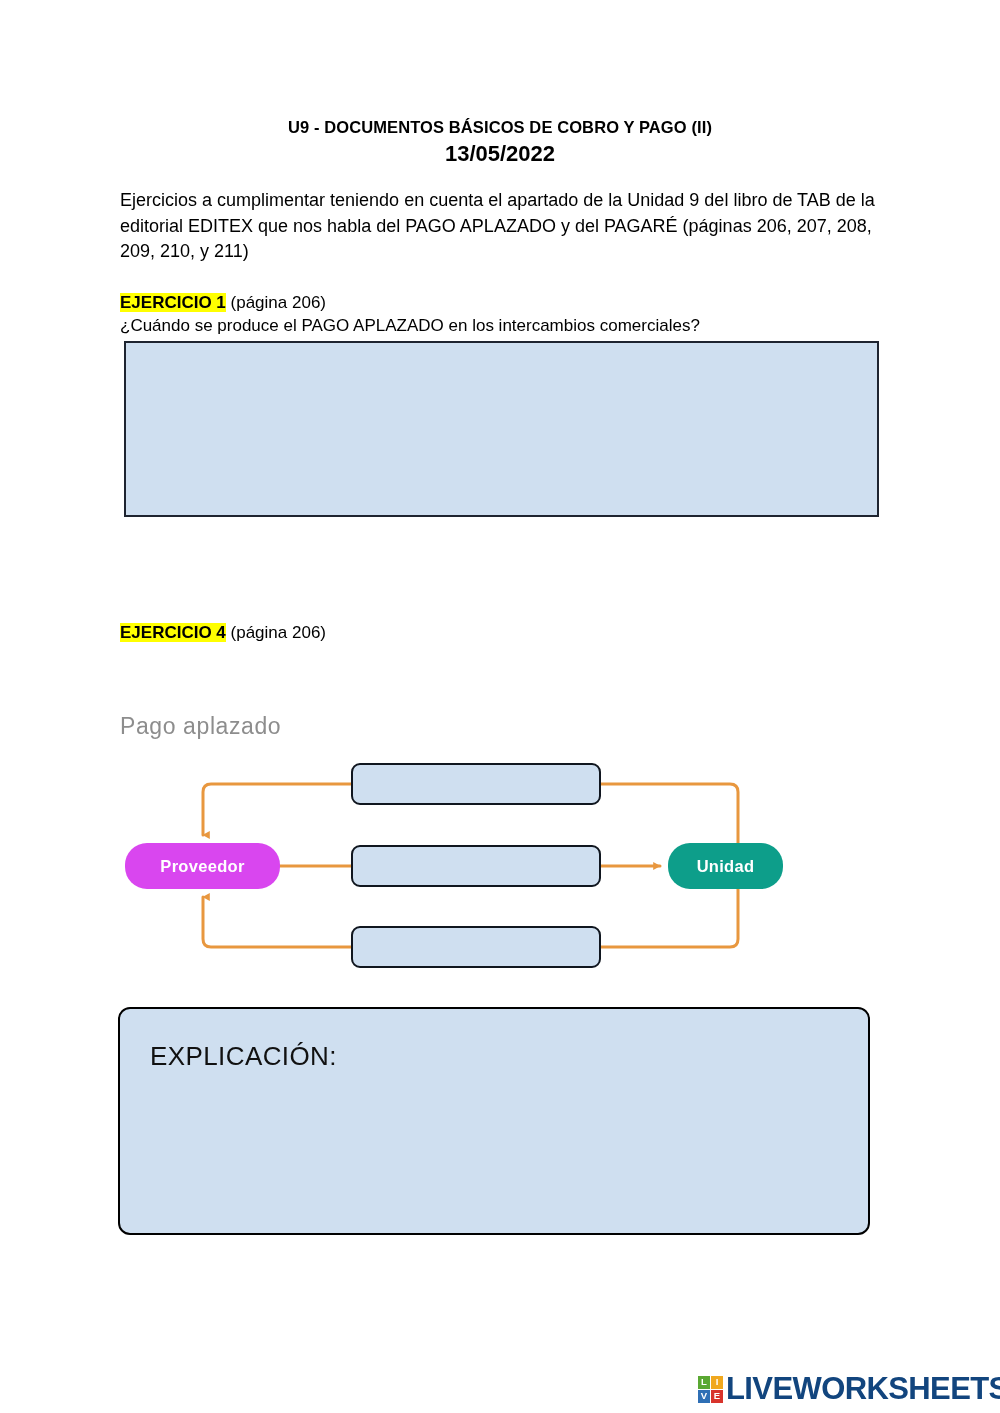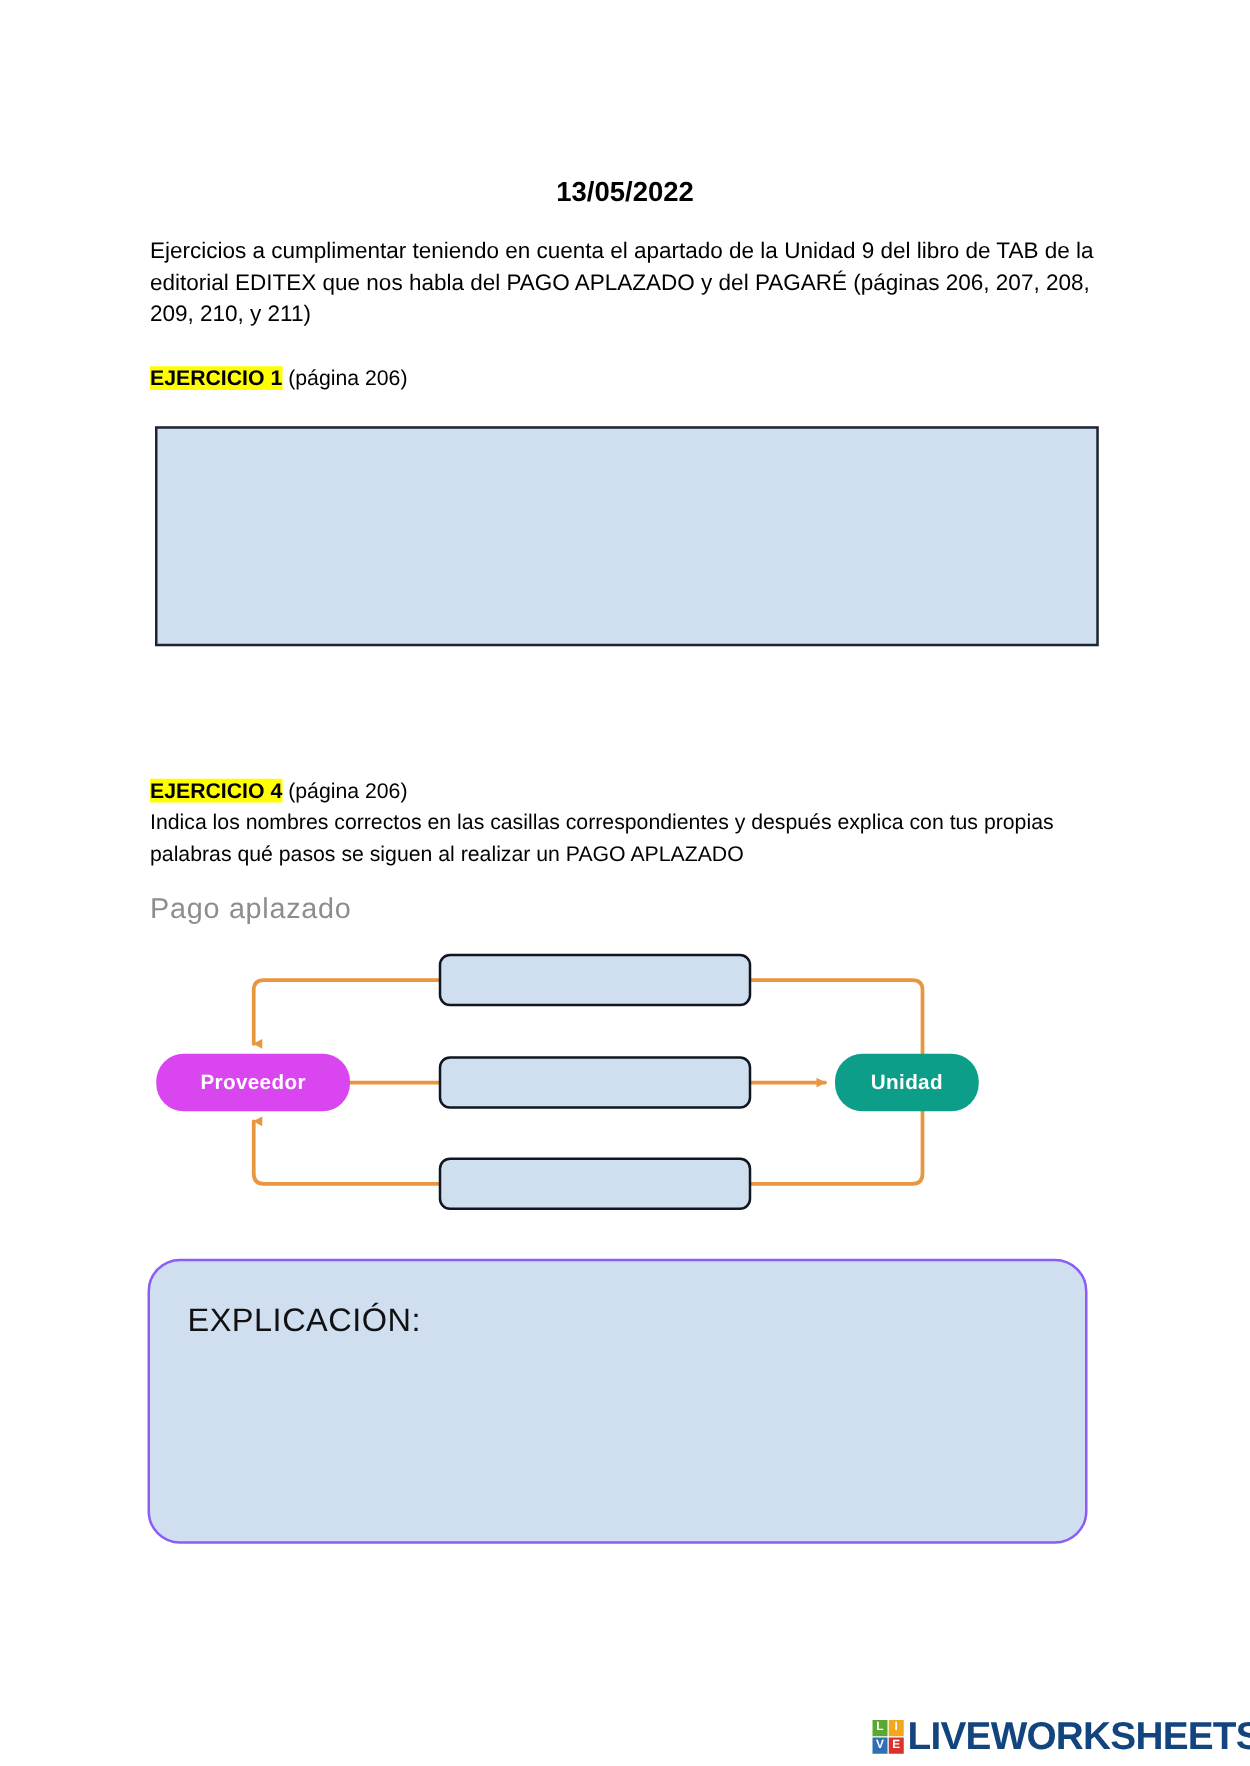--- a/index.html
+++ b/index.html
@@ -71,22 +71,22 @@
   
   .answer-box {
     position: absolute;
     background: #cfdff0;
     border: 2px solid #1e2430;
     box-sizing: border-box;
   }
   .answer-box-rounded {
     position: absolute;
     background: #cfdff0;
-    border: 2px solid #8b5cf6;
-    border-radius: 26px;
+    border: 2px solid #000000;
+    border-radius: 12px;
     box-sizing: border-box;
   }
   .expl-label {
     position: absolute;
     left: 30px;
     top: 32px;
     font-size: 26px;
     letter-spacing: .4px;
     color: #111111;
   }
@@ -185,34 +185,35 @@
     font-weight: bold;
     color: #12457e;
     letter-spacing: -0.6px;
   }
 </style>
 </head>
 <body>
 
 <div class="page">
 
+  <div class="doc-title">U9 - DOCUMENTOS BÁSICOS DE COBRO Y PAGO (II)</div>
   <div class="doc-date">13/05/2022</div>
 
   <div class="intro">Ejercicios a cumplimentar teniendo en cuenta el apartado de la Unidad 9 del libro de TAB de la editorial EDITEX que nos habla del PAGO APLAZADO y del PAGARÉ (páginas 206, 207, 208, 209, 210, y 211)</div>
 
   <div class="ex-head" style="left:120px; top:291px;">
     <span class="hl">EJERCICIO 1</span><span> (página 206)</span>
   </div>
+  <div class="ex-sub" style="left:120px; top:313px;">¿Cuándo se produce el PAGO APLAZADO en los intercambios comerciales?</div>
 
   <div class="answer-box" style="left:124px; top:341px; width:755px; height:176px;"></div>
 
   <div class="ex-head" style="left:120px; top:621px;">
     <span class="hl">EJERCICIO 4</span><span> (página 206)</span>
   </div>
-  <div class="ex-sub" style="left:120px; top:645px;">Indica los nombres correctos en las casillas correspondientes y después explica con tus propias palabras qué pasos se siguen al realizar un PAGO APLAZADO</div>
 
   <div class="diagram">
     <div class="diagram-title">Pago aplazado</div>
 
     <svg width="770" height="268" viewBox="0 0 770 268">
       <defs>
         <marker id="arrow-down" markerWidth="9" markerHeight="9" refX="4.5" refY="7.4" orient="auto" markerUnits="userSpaceOnUse">
           <path d="M0.6,0.6 L4.5,8 L8.4,0.6 Z" fill="#e8973f"></path>
         </marker>
         <marker id="arrow-up" markerWidth="9" markerHeight="9" refX="4.5" refY="1.6" orient="auto" markerUnits="userSpaceOnUse">

